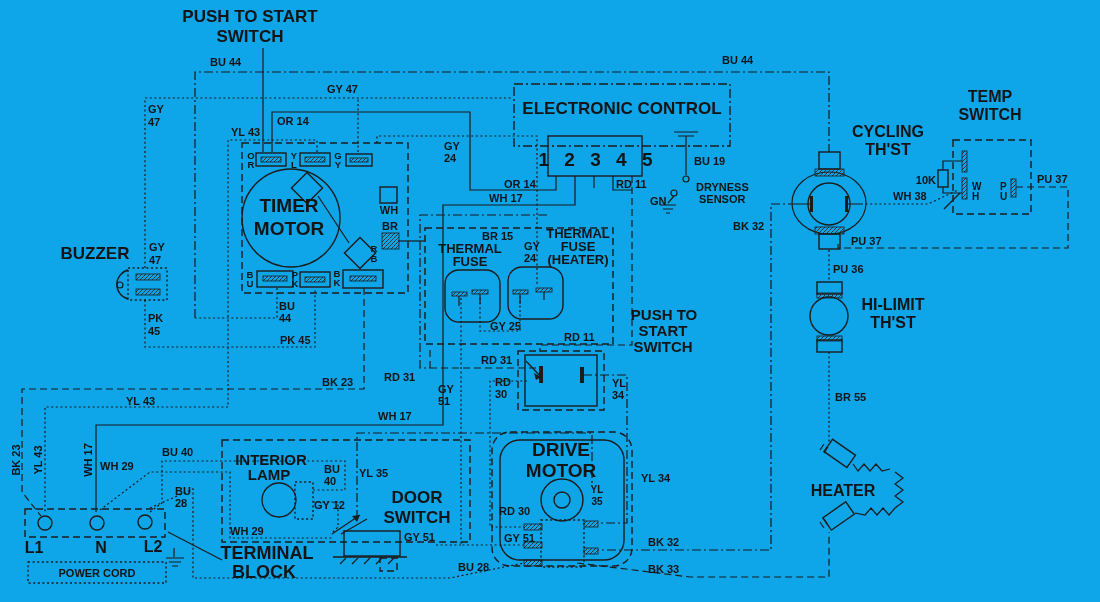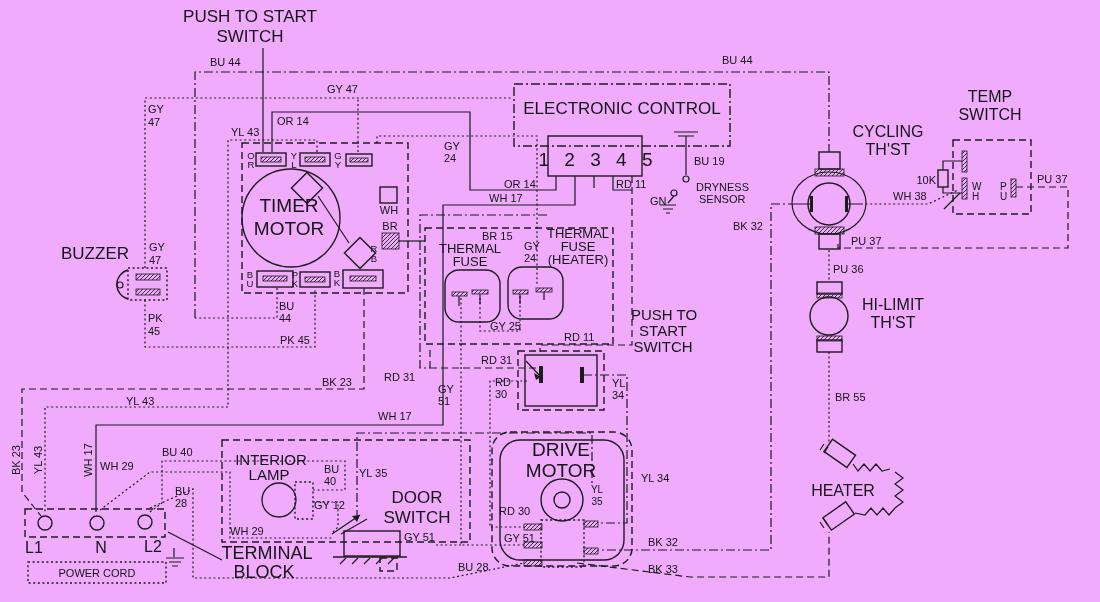--- a/index.html
+++ b/index.html
@@ -1,16 +1,16 @@
 <!DOCTYPE html>
 <html><head>
 <meta charset="utf-8">
 <style>
   html,body{margin:0;padding:0;background:#fff;}
-  #stage{position:relative;width:1100px;height:602px;background:#f0abfc;overflow:hidden;}
+  #stage{position:relative;width:1100px;height:602px;background:#0ea5e9;overflow:hidden;font-weight:bold;}
   svg text{font-family:"Liberation Sans",sans-serif;fill:#141414;}
   .t9{font-size:9.5px}.t10{font-size:10px}.t11{font-size:11px}
   .c13{font-size:13px}.c15{font-size:15px}.c16{font-size:16px}
   .c17{font-size:17px}.c18{font-size:18px}.c19{font-size:19px}
   .mid{text-anchor:middle}.end{text-anchor:end}
   .pins{font-size:19px;letter-spacing:5px}
   .w{fill:none;stroke:#1c1c1c;stroke-width:1.2}
   .b{fill:none;stroke:#1c1c1c;stroke-width:1.4}
   .dot{stroke-dasharray:2,2.6}
   .dash{stroke-dasharray:7,4}

